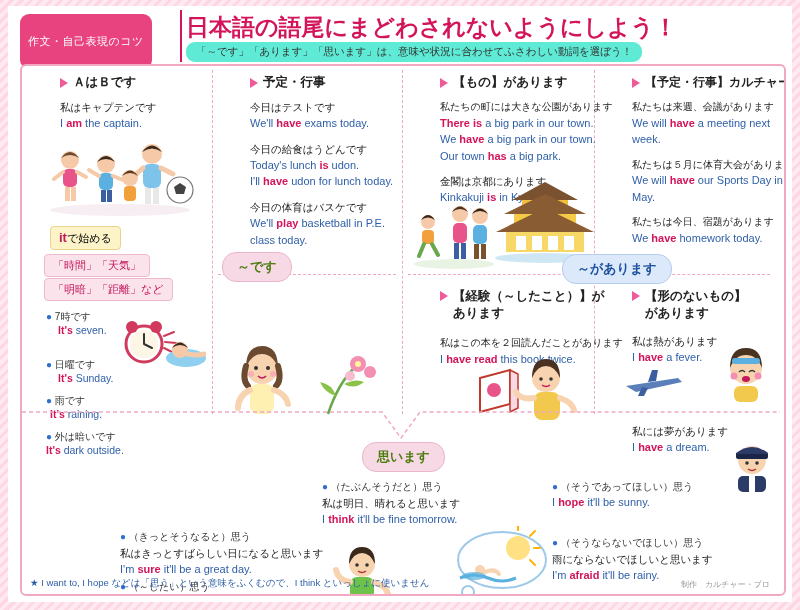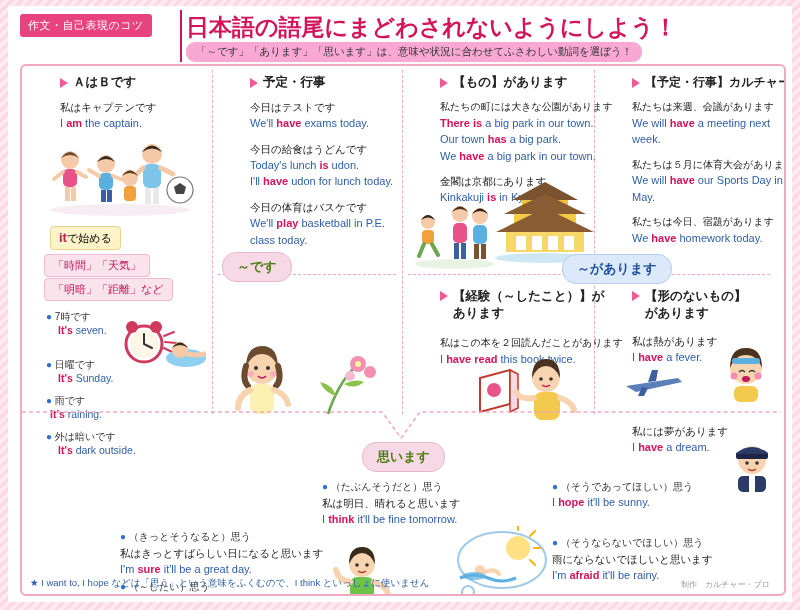--- a/index.html
+++ b/index.html
@@ -19,31 +19,31 @@
     position:absolute;left:8px;top:6px;width:784px;height:596px;
     background:#ffffff;
   }
   
   .header{
     position:absolute;left:12px;top:6px;width:760px;height:48px;
   }
   .hdr-tag{
     position:absolute;left:0;top:2px;
     background:#e8437e;color:#fff;
-    font-size:11px;padding:4px 8px;border-radius:3px;
+    font-size:11px;padding:20px 8px;border-radius:9px;
     letter-spacing:0.5px;
   }
   .hdr-title{
     position:absolute;left:166px;top:0px;
     color:#d4145a;font-size:23px;font-weight:bold;
     letter-spacing:0px;white-space:nowrap;
   }
   .hdr-sub{
     position:absolute;left:166px;top:30px;
-    background:#f9a8d4;color:#333;
+    background:#5eead4;color:#333;
     font-size:10.5px;padding:3px 10px;border-radius:9px;
     white-space:nowrap;
   }
   .hdr-rule{
     position:absolute;left:160px;top:-2px;width:2px;height:52px;background:#d4145a;
   }
 
   
   .body{
     position:absolute;left:12px;top:58px;width:762px;height:528px;
@@ -190,21 +190,21 @@
       <div class="box-p" style="left:22px;top:212px;">「明暗」「距離」など</div>
 
       <div style="position:absolute;left:24px;top:244px;">
         <div class="bullet"><span class="dot">●</span> <span>7時です</span></div>
         <div class="small-en" style="margin-left:12px;"><span class="hl">It's</span><span> seven.</span></div>
         <div class="bullet" style="margin-top:22px;"><span class="dot">●</span> <span>日曜です</span></div>
         <div class="small-en" style="margin-left:12px;"><span class="hl">It's</span><span> Sunday.</span></div>
         <div class="bullet" style="margin-top:10px;"><span class="dot">●</span> <span>雨です</span></div>
         <div class="small-en" style="margin-left:4px;"><span class="hl">It's</span><span> raining.</span></div>
         <div class="bullet" style="margin-top:10px;"><span class="dot">●</span> <span>外は暗いです</span></div>
-        <div class="small-en" style="margin-left:12px;"><span class="hl">It's</span><span> dark outside.</span></div>
+        <div class="small-en" style=""><span class="hl">It's</span><span> dark outside.</span></div>
       </div>
 
       <div class="ill" style="left:96px;top:244px;">
         <svg width="88" height="68" viewBox="0 0 88 68">
           <circle cx="26" cy="34" r="18" fill="#ffffff" stroke="#d03a5c" stroke-width="3"></circle>
           <circle cx="26" cy="34" r="14" fill="#fdf6e6"></circle>
           <path d="M26 34 L26 24 M26 34 L34 38" stroke="#333" stroke-width="2" stroke-linecap="round"></path>
           <circle cx="14" cy="17" r="6" fill="#d03a5c"></circle>
           <circle cx="38" cy="17" r="6" fill="#d03a5c"></circle>
           <path d="M46 26 l10 -4 M47 32 l11 1 M46 38 l10 5" stroke="#d03a5c" stroke-width="2" stroke-linecap="round"></path>
@@ -267,22 +267,22 @@
       </div>
 
       <div class="sec" style="left:390px;top:8px;width:180px;">
         <div class="sec-h">
           <span class="tri"></span>
           <span>【もの】があります</span>
         </div>
         <div class="blk" style="margin-top:9px;">
           <div class="jp" style="font-size:10px;">私たちの町には大きな公園があります</div>
           <div class="en"><span class="hl">There is</span><span> a big park in our town.</span></div>
+          <div class="en"><span>We </span><span class="hl">have</span><span> a big park in our town.</span></div>
           <div class="en"><span>Our town </span><span class="hl">has</span><span> a big park.</span></div>
-          <div class="en"><span>We </span><span class="hl">have</span><span> a big park in our town.</span></div>
         </div>
         <div class="blk" style="margin-top:10px;">
           <div class="jp">金閣は京都にあります</div>
           <div class="en"><span>Kinkakuji </span><span class="hl">is</span><span> in Kyoto.</span></div>
         </div>
       </div>
 
       <div class="ill" style="left:468px;top:112px;">
         <svg width="110" height="86" viewBox="0 0 110 86">
           <ellipse cx="55" cy="80" rx="50" ry="5" fill="#cfe6f5"></ellipse>

